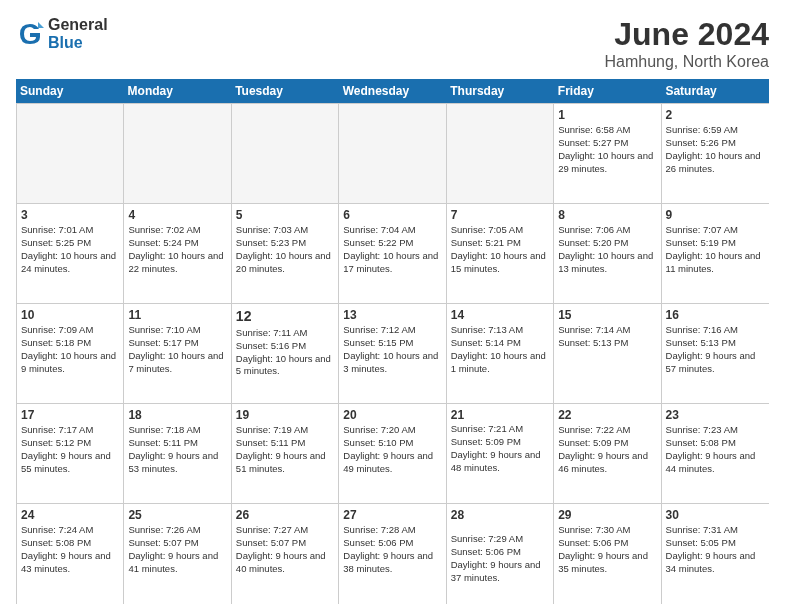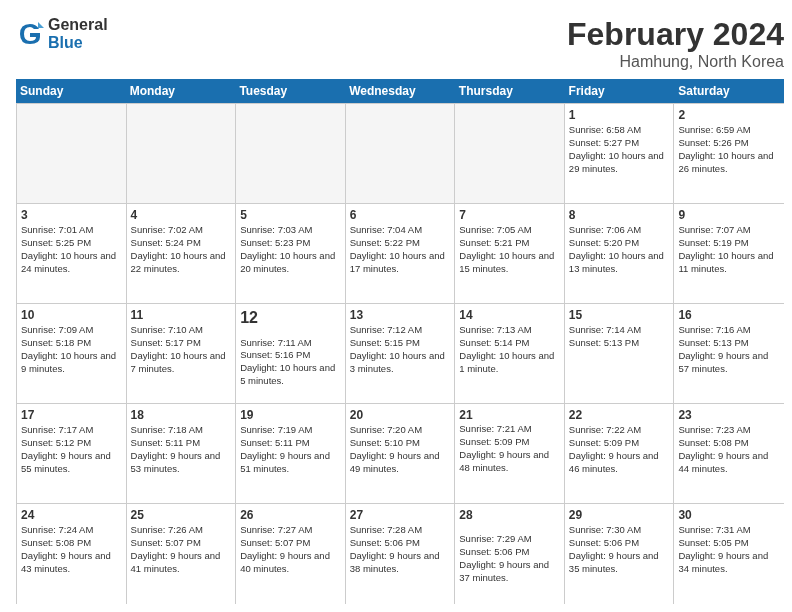--- a/index.html
+++ b/index.html
@@ -6,21 +6,21 @@
     body {
       font-family: Arial, sans-serif;
       background: #fff;
       width: 792px;
       height: 612px;
       overflow: hidden;
     }
     .page {
       width: 792px;
       height: 612px;
-      padding: 16px 8px 8px 16px;
+      padding: 16px 23px 8px 16px;
       display: flex;
       flex-direction: column;
     }
     .header {
       display: flex;
       justify-content: space-between;
       align-items: flex-start;
       margin-bottom: 8px;
     }
     .logo {
@@ -98,21 +98,21 @@
       <svg class="logo-icon" viewBox="0 0 28 28">
         <path d="M4 14 Q4 4 14 4 Q20 4 23 9 L18 9 Q16 7 14 7 Q8 7 8 14 Q8 21 14 21 Q20 21 20 17 L14 17 L14 13 L24 13 L24 17 Q24 24 14 24 Q4 24 4 14Z" fill="#1a6faf"></path>
         <polygon points="22,2 28,8 22,8" fill="#4a9fd4"></polygon>
       </svg>
       <div class="logo-text">
         <span class="logo-general">General</span>
         <span class="logo-blue">Blue</span>
       </div>
     </div>
     <div class="title-block">
-      <div class="month-title">February 2024</div>
+      <div class="month-title">June 2024</div>
       <div class="location">Hamhung, North Korea</div>
     </div>
   </div>
 
   <div class="calendar">
     <div class="cal-header">
       <div class="cal-header-cell">Sunday</div>
       <div class="cal-header-cell">Monday</div>
       <div class="cal-header-cell">Tuesday</div>
       <div class="cal-header-cell">Wednesday</div>
@@ -191,21 +191,21 @@
             <div>Sunset: 5:18 PM</div>
             <div>Daylight: 10 hours and 9 minutes.</div>
           </div>
           <div style="border-right: 1px solid rgb(204, 204, 204); border-bottom: 1px solid rgb(204, 204, 204); padding: 3px 4px; font-size: 9.5px; color: rgb(51, 51, 51); line-height: 1.35; overflow: hidden;">
             <span style="font-size: 12px; font-weight: bold; display: block; margin-bottom: 1px;">11</span>
             <div>Sunrise: 7:10 AM</div>
             <div>Sunset: 5:17 PM</div>
             <div>Daylight: 10 hours and 7 minutes.</div>
           </div>
           <div style="border-right: 1px solid rgb(204, 204, 204); border-bottom: 1px solid rgb(204, 204, 204); padding: 3px 4px; font-size: 9.5px; color: rgb(51, 51, 51); line-height: 1.35; overflow: hidden;">
-            <span style="font-size: 16px; font-weight: bold; display: block; margin-bottom: 8px;">12</span>
+            <span style="font-size: 14px; font-weight: bold; display: block; margin-bottom: 1px;">12</span>
             <div>Sunrise: 7:11 AM</div>
             <div>Sunset: 5:16 PM</div>
             <div>Daylight: 10 hours and 5 minutes.</div>
           </div>
           <div style="border-right: 1px solid rgb(204, 204, 204); border-bottom: 1px solid rgb(204, 204, 204); padding: 3px 4px; font-size: 9.5px; color: rgb(51, 51, 51); line-height: 1.35; overflow: hidden;">
             <span style="font-size: 12px; font-weight: bold; display: block; margin-bottom: 1px;">13</span>
             <div>Sunrise: 7:12 AM</div>
             <div>Sunset: 5:15 PM</div>
             <div>Daylight: 10 hours and 3 minutes.</div>
           </div>

